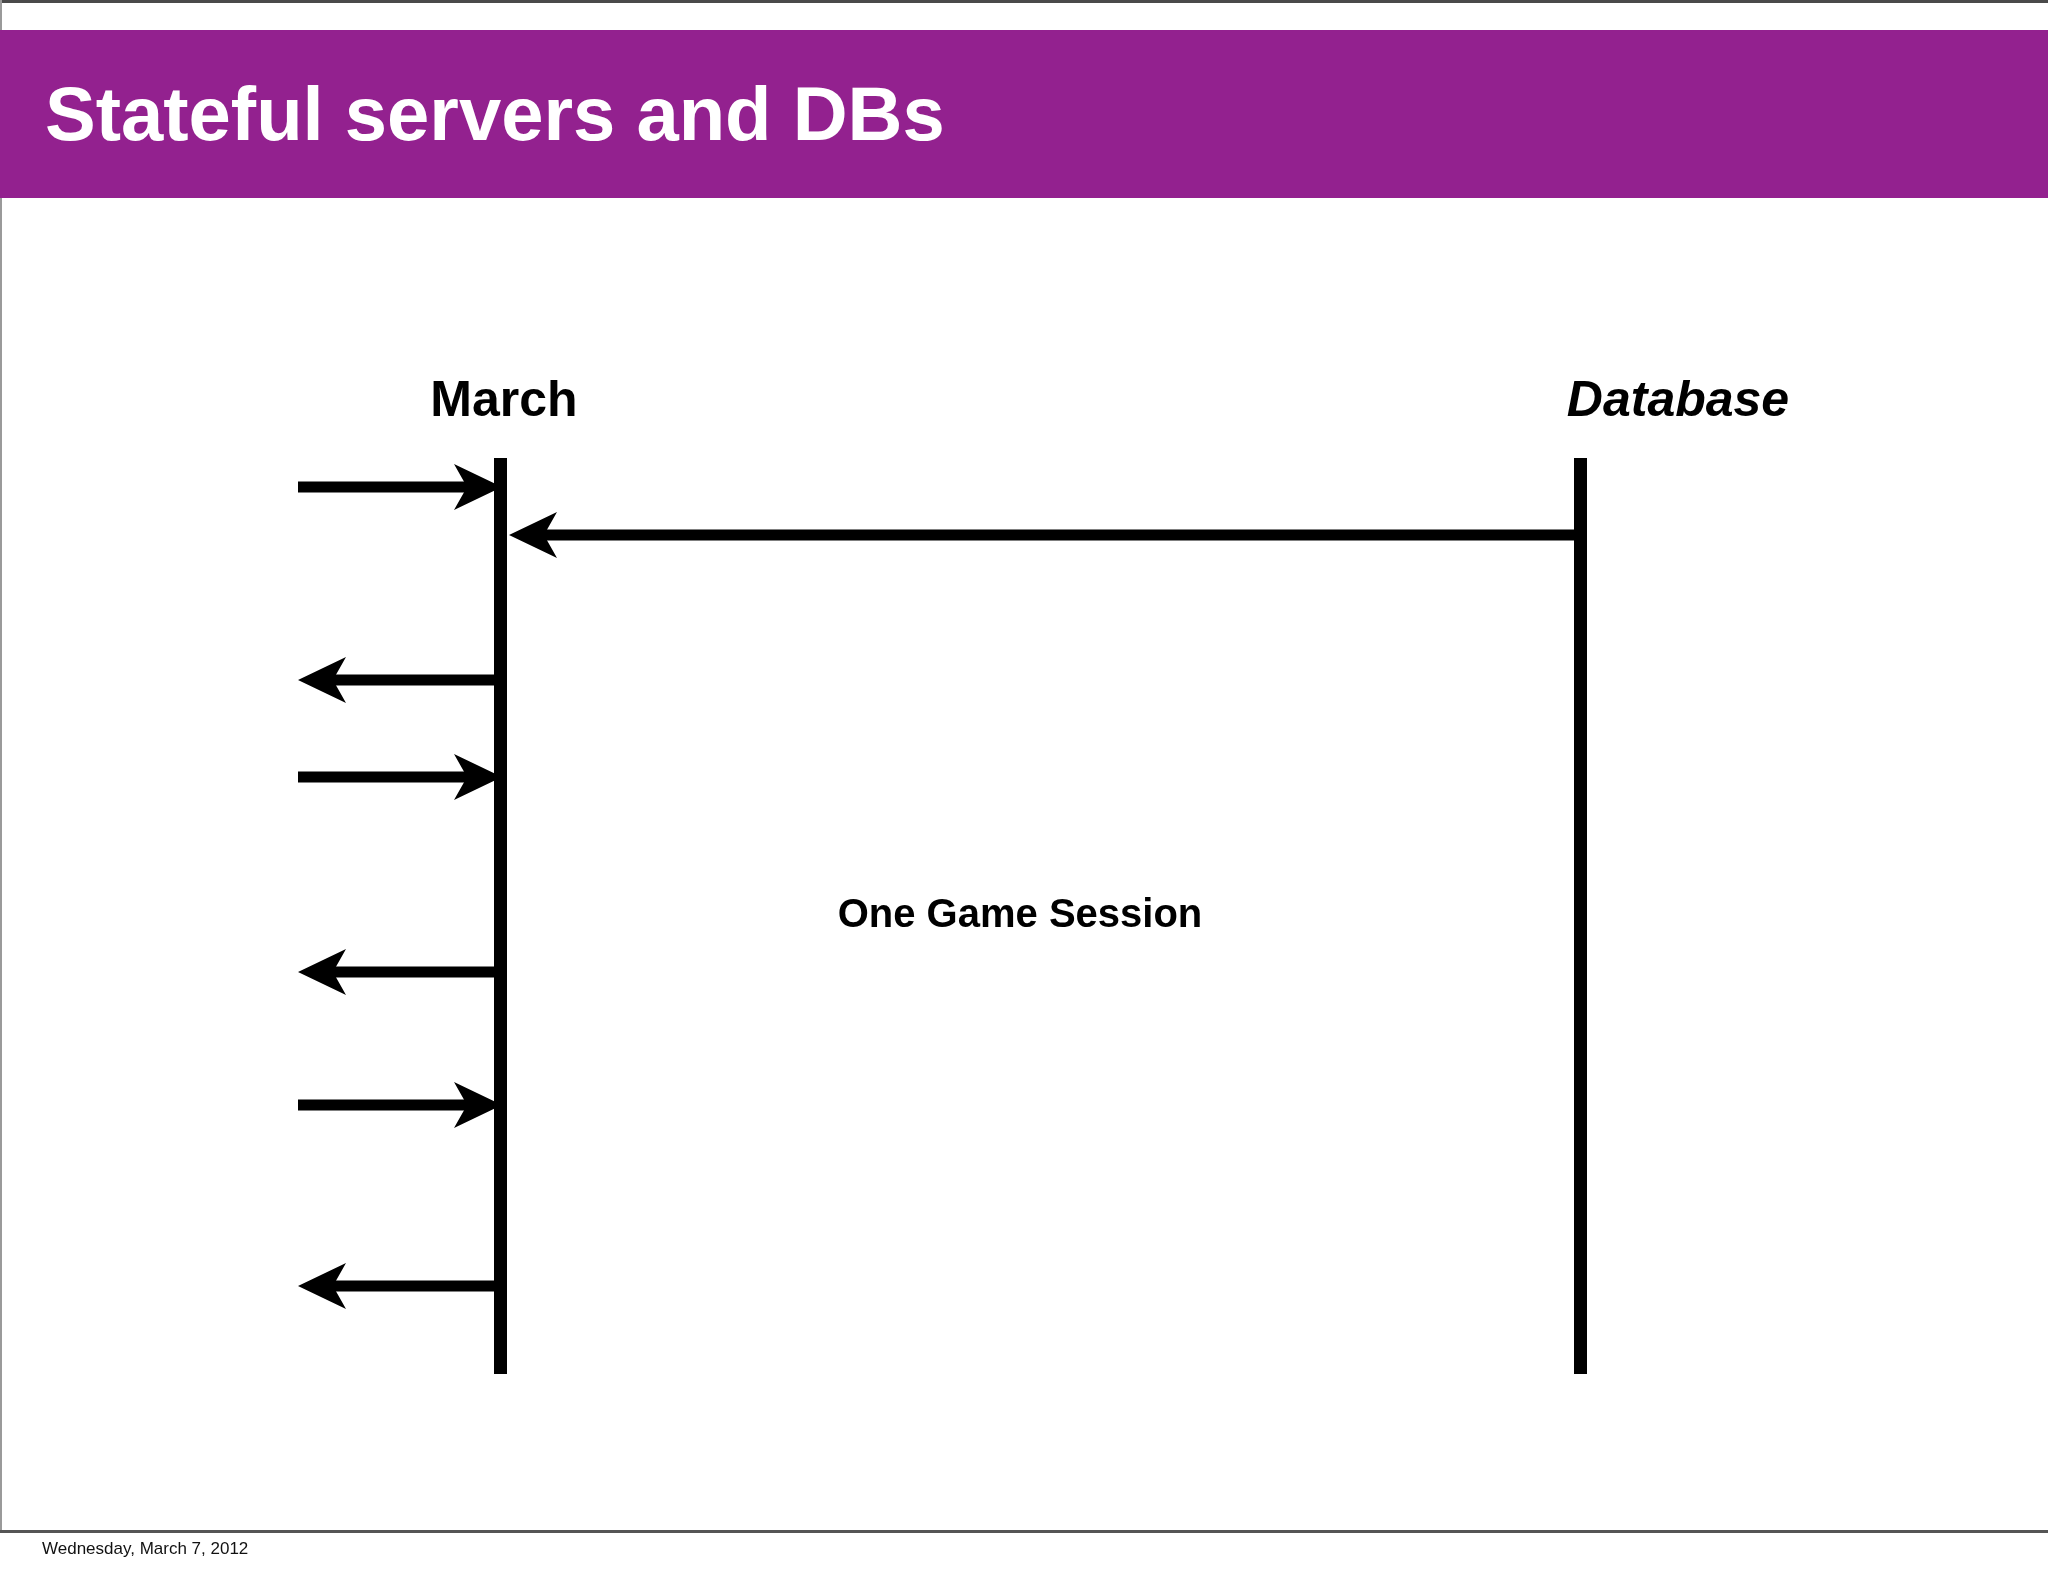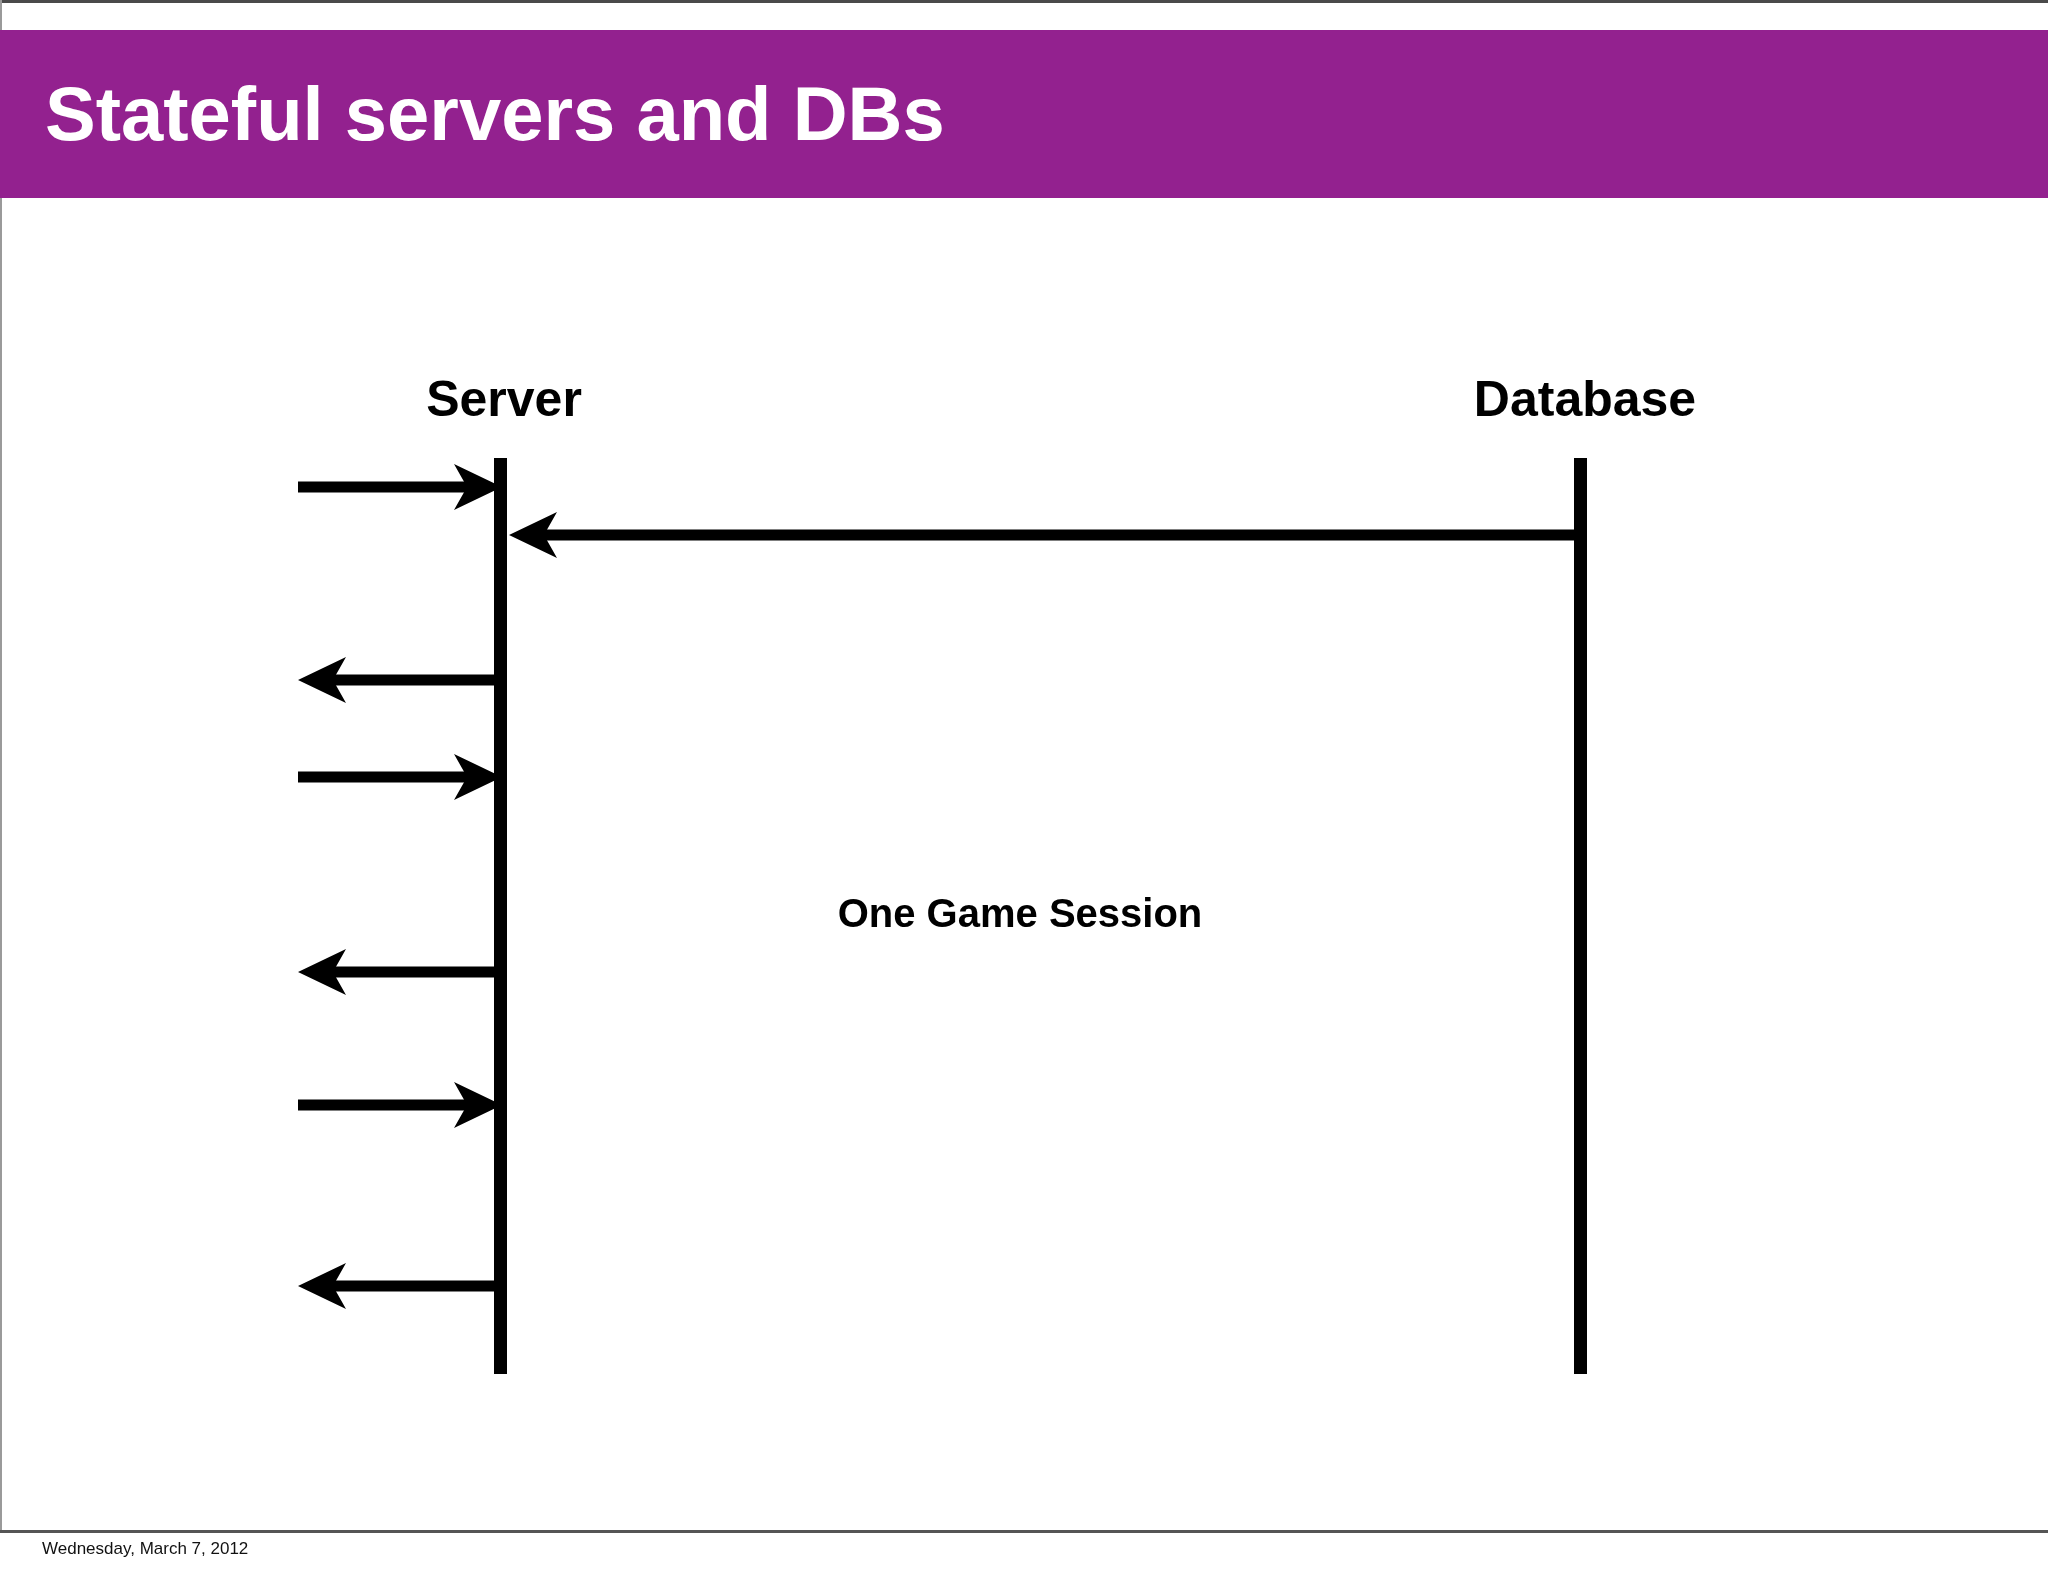--- a/index.html
+++ b/index.html
@@ -26,21 +26,21 @@
     padding-left: 45px; letter-spacing: 0px; line-height: 1;
   }
 
   
   .diagram { position: absolute; inset: 0; }
   .lifeline-label {
     position: absolute; transform: translateX(-50%);
     font-size: 50px; font-weight: bold; color: #000; white-space: nowrap; line-height: 1;
   }
   .server-label   { left: 504px;  top: 374px; }
-  .database-label { left: 1585px; top: 374px; }
+  .database-label { left: 1678px; top: 374px; font-style: italic; }
 
   .lifeline-line { position: absolute; width: 13px; background: #000; }
   .server-line   { left: 494px;  top: 458px; height: 916px; }
   .database-line { left: 1574px; top: 458px; height: 916px; }
 
   .arrow-layer { position: absolute; left: 0; top: 0; width: 2048px; height: 1576px; }
 
   .session-label {
     position: absolute; left: 1020px; top: 893px; transform: translateX(-50%);
     font-size: 40px; font-weight: bold; color: #000; white-space: nowrap; line-height: 1;
@@ -58,21 +58,21 @@
 <div class="page">
 
   <div class="border-top"></div>
   <div class="border-left"></div>
 
   <div class="title-bar" style="background: rgb(147, 33, 143);">
     <h1 class="slide-title" style="color: rgb(255, 255, 255);">Stateful servers and DBs</h1>
   </div>
 
   <div class="diagram">
-    <div class="lifeline-label server-label">Server</div>
+    <div class="lifeline-label server-label">March</div>
     <div class="lifeline-label database-label">Database</div>
 
     <div class="lifeline-line server-line"></div>
     <div class="lifeline-line database-line"></div>
 
     <svg class="arrow-layer" id="arrow-layer" width="2048" height="1576" viewBox="0 0 2048 1576" xmlns="http://www.w3.org/2000/svg">
         <g>
           <line x1="298" y1="487" x2="471" y2="487" stroke="#000000" stroke-width="11"></line>
           <polygon points="502,487 454,464 467,487 454,510" fill="#000000"></polygon>
         </g>

